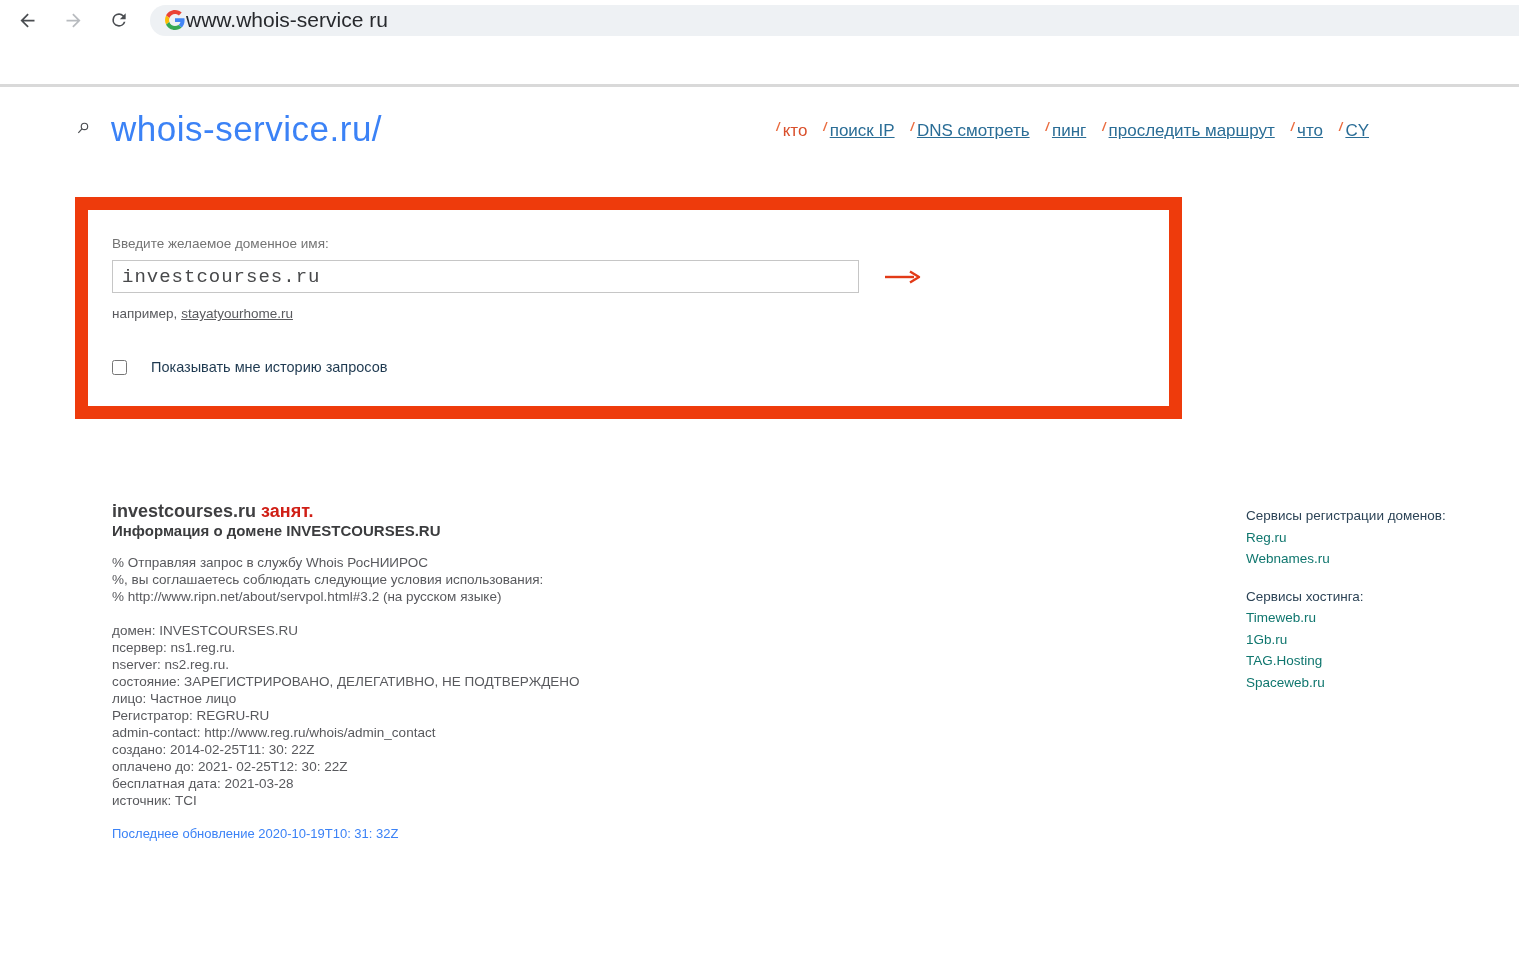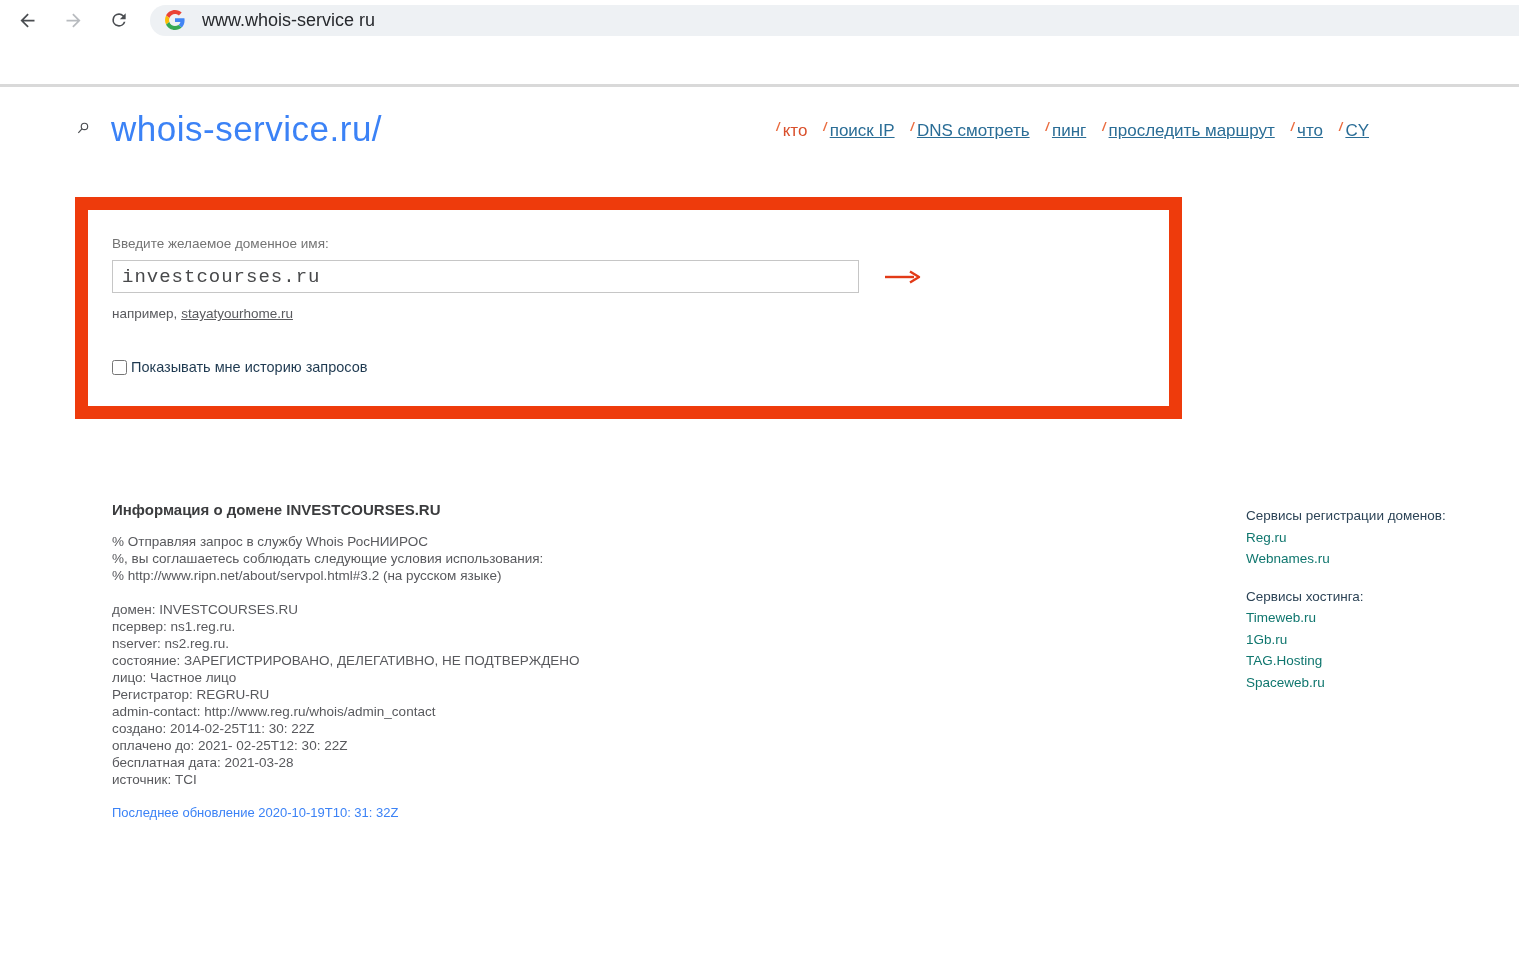--- a/index.html
+++ b/index.html
@@ -5,21 +5,21 @@
   * { margin:0; padding:0; box-sizing:border-box; }
   html,body { width:1519px; height:976px; background:#ffffff; overflow:hidden;
               font-family:"Liberation Sans", sans-serif; }
 
   
   .chrome { height:40px; display:flex; align-items:center; background:#fff; }
   .nav-btns { display:flex; align-items:center; gap:24px; padding-left:16px; }
   .nav-btns .btn { width:22px; height:22px; display:flex; align-items:center; justify-content:center; cursor:pointer; }
   .addr-bar { flex:1; height:31px; margin-left:20px; background:#eef1f4;
               border-radius:16px 0 0 16px; display:flex; align-items:center; padding-left:15px; }
-  .url-text { margin-left:17px; font-size:18px; color:#27292d; }
+  .url-text { margin-left:1px; font-size:21px; color:#27292d; }
 
   .chrome-gap { height:44px; background:#fff; }
   .divider { height:3px; background:#d9d9d9; }
 
   
   .page-header { display:flex; justify-content:space-between; align-items:center;
                  margin:22px 150px 0 76px; }
   .site-title { display:flex; align-items:flex-start; gap:9px; }
   .site-title .mag { margin-top:12px; }
   .site-title h1 { font-size:35px; font-weight:normal; color:#3b82f6; letter-spacing:0.5px;margin-left:12px; }
@@ -34,21 +34,21 @@
   .search-box { width:1107px; margin:48px 0 0 75px; border:13px solid #ee3b0c;
                 background:#fff; padding:26px 0 31px 24px; }
   .form-label { font-size:13.5px; color:#737373; margin-bottom:9px; }
   .input-row { display:flex; align-items:center; }
   .domain-input { width:747px; height:33px; border:1px solid #c6c6c6; outline:none;
                   font-family:"Liberation Mono", monospace; font-size:19px; color:#48494b;
                   padding:0 9px; letter-spacing:1px; background:#fff; }
   .submit-arrow { margin-left:24px; cursor:pointer; display:flex; align-items:center; }
   .example { margin-top:13px; font-size:13.5px; color:#595a5e; }
   .example a { color:#595a5e; text-decoration:underline; cursor:pointer; }
-  .checkbox-row { margin-top:38px; display:flex; align-items:center; gap:4px;
+  .checkbox-row { margin-top:38px; display:flex; align-items:center; gap:24px;
                   font-size:14.5px; color:#1e3950; }
   .checkbox-row input { width:15px; height:15px; cursor:pointer; }
 
   
   .content { display:flex; margin-top:82px; align-items:flex-start; }
   .main { margin-left:112px; flex:1; }
   .result-line { font-size:18px; font-weight:bold; color:#3f3f41; }
   .result-line .status { color:#d01f16; margin-left:5px; }
   .info-heading { font-size:15px; font-weight:bold; color:#3b3c3e; }
   .whois-text { font-size:13.5px; color:#58595d; line-height:17px; }
@@ -132,20 +132,23 @@
   </div>
   <div class="example"><span>например, </span><a>stayatyourhome.ru</a></div>
   <div class="checkbox-row">
     <input type="checkbox" style="">
     <span>Показывать мне историю запросов</span>
   </div>
 </div>
 
 <div class="content">
   <div class="main">
+    <div class="result-line">
+      <span>investcourses.ru</span><span class="status">занят.</span>
+    </div>
     <div class="info-heading">Информация о домене INVESTCOURSES.RU</div>
 
     <div class="whois-text notice">
       <div>% Отправляя запрос в службу Whois РосНИИРОС</div>
       <div>%, вы соглашаетесь соблюдать следующие условия использования:</div>
       <div>% http://www.ripn.net/about/servpol.html#3.2 (на русском языке)</div>
     </div>
 
     <div class="whois-text records">
       <div>домен: INVESTCOURSES.RU</div>

